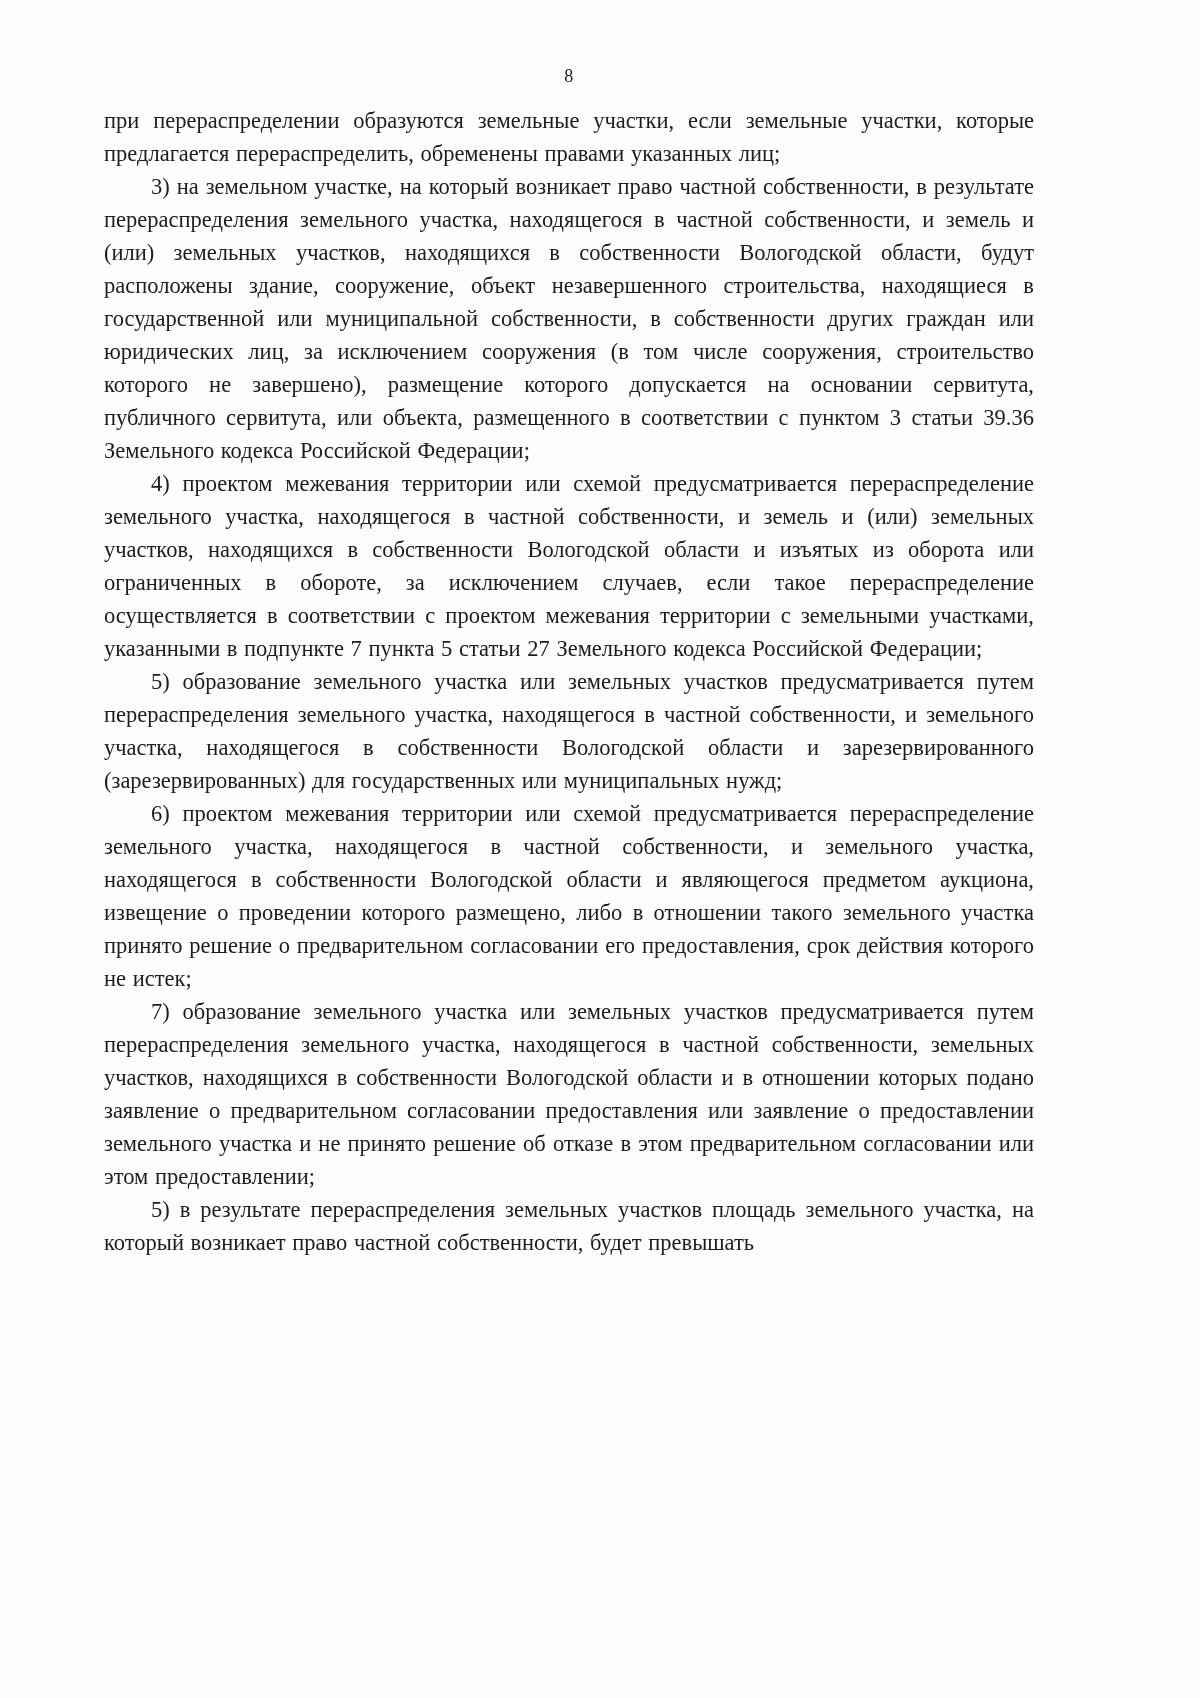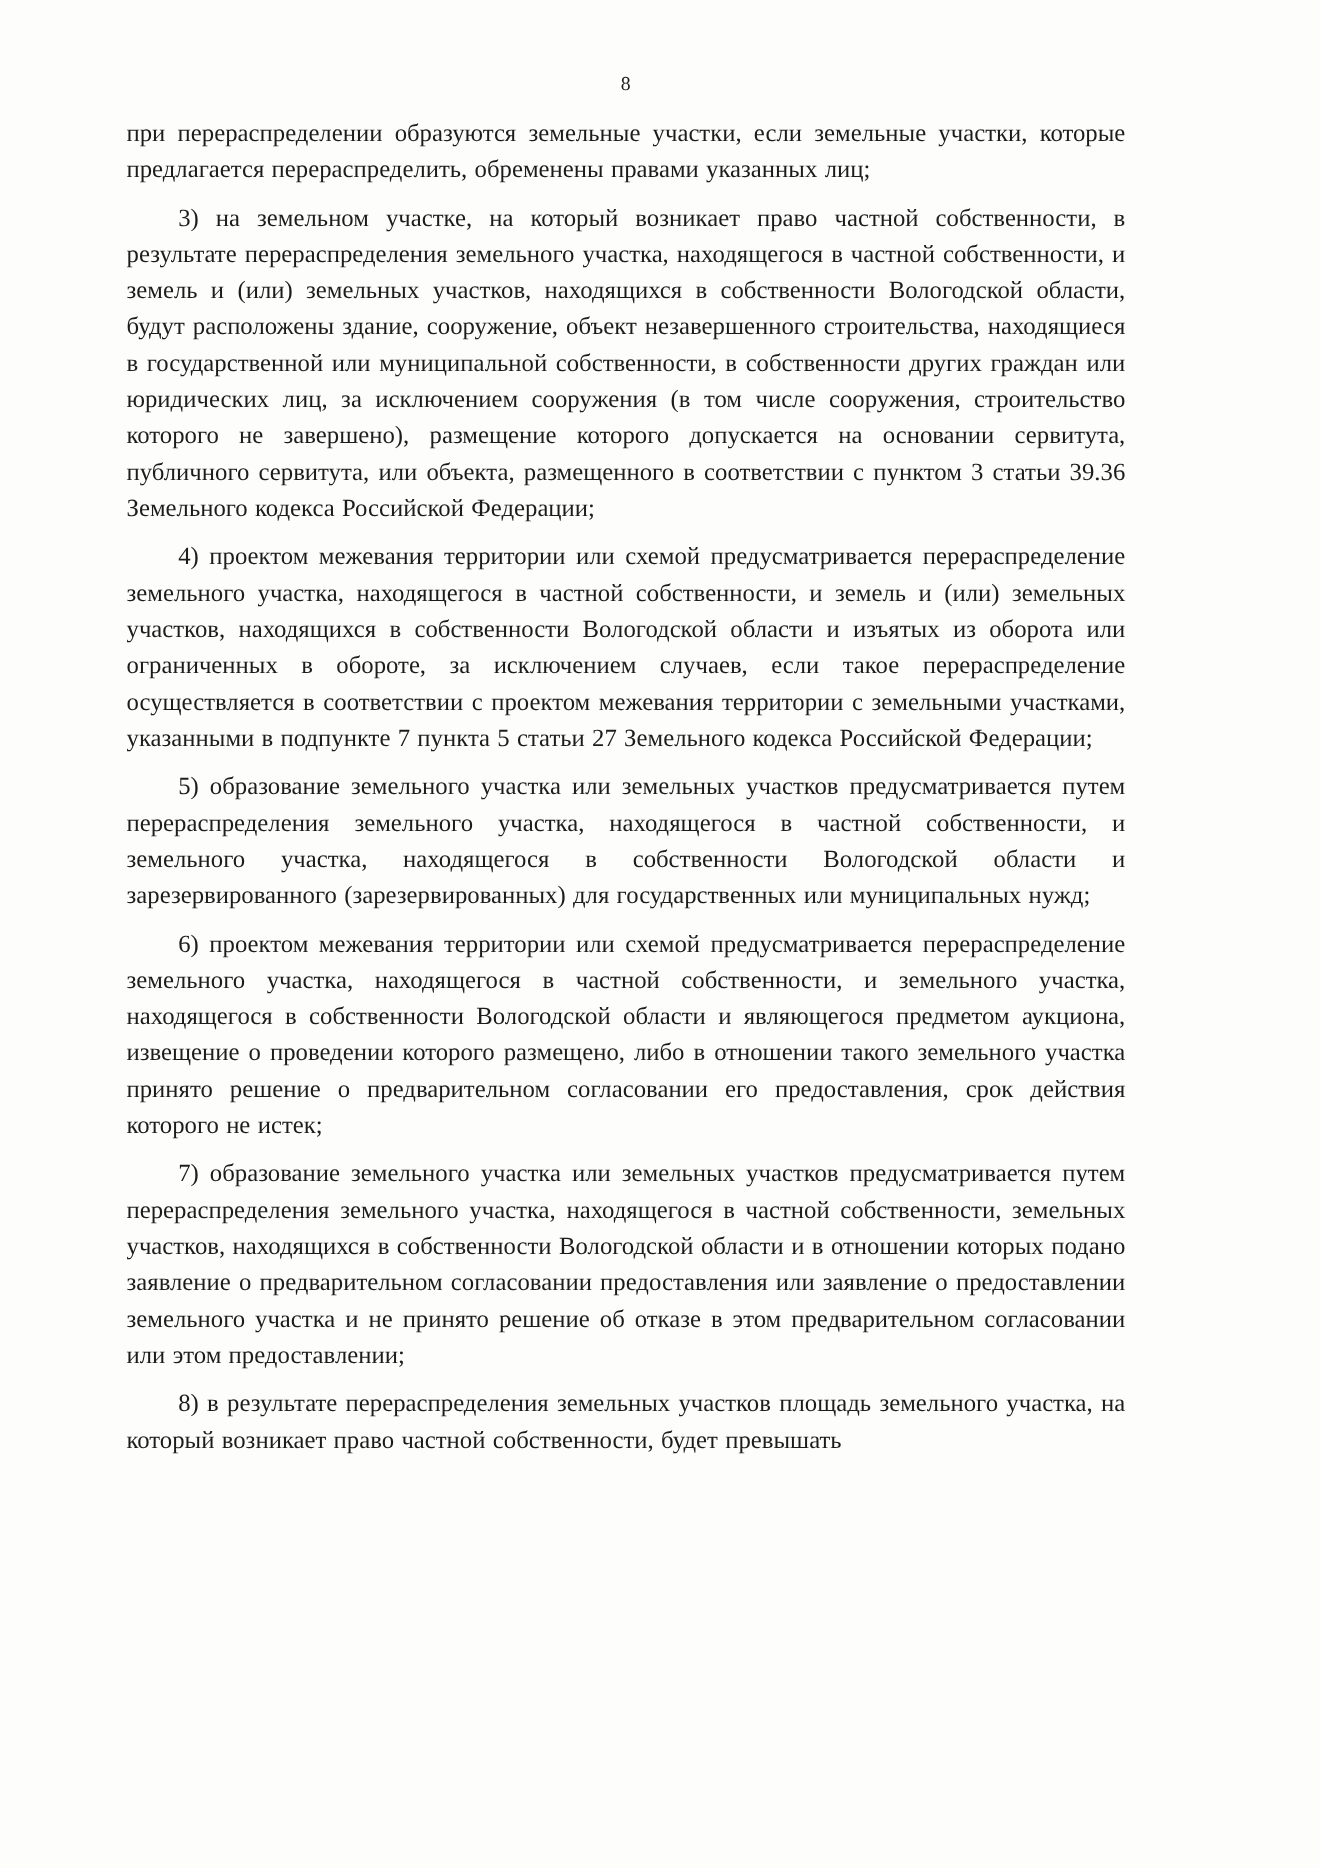--- a/index.html
+++ b/index.html
@@ -23,21 +23,21 @@
     box-sizing: border-box;
   }
   .page-number {
     text-align: center;
     font-size: 18px;
     line-height: 20px;
     margin-bottom: 18px;
     letter-spacing: 0.5px;
   }
   .doc-body p {
-    margin: 11px;
+    margin: 0;
     text-align: justify;
     font-size: 22.5px;
     line-height: 33px;
     text-indent: 47px;
     word-spacing: 1px;
   }
   .doc-body p.no-indent {
     text-indent: 0;
   }
 </style>
@@ -47,16 +47,16 @@
 <div class="page">
   <div class="content">
     <div class="page-number">8</div>
     <div class="doc-body">
       <p class="no-indent">при перераспределении образуются земельные участки, если земельные участки, которые предлагается перераспределить, обременены правами указанных лиц;</p>
       <p>3) на земельном участке, на который возникает право частной собственности, в результате перераспределения земельного участка, находящегося в частной собственности, и земель и (или) земельных участков, находящихся в собственности Вологодской области, будут расположены здание, сооружение, объект незавершенного строительства, находящиеся в государственной или муниципальной собственности, в собственности других граждан или юридических лиц, за исключением сооружения (в том числе сооружения, строительство которого не завершено), размещение которого допускается на основании сервитута, публичного сервитута, или объекта, размещенного в соответствии с пунктом 3 статьи 39.36 Земельного кодекса Российской Федерации;</p>
       <p>4) проектом межевания территории или схемой предусматривается перераспределение земельного участка, находящегося в частной собственности, и земель и (или) земельных участков, находящихся в собственности Вологодской области и изъятых из оборота или ограниченных в обороте, за исключением случаев, если такое перераспределение осуществляется в соответствии с проектом межевания территории с земельными участками, указанными в подпункте 7 пункта 5 статьи 27 Земельного кодекса Российской Федерации;</p>
       <p>5) образование земельного участка или земельных участков предусматривается путем перераспределения земельного участка, находящегося в частной собственности, и земельного участка, находящегося в собственности Вологодской области и зарезервированного (зарезервированных) для государственных или муниципальных нужд;</p>
       <p>6) проектом межевания территории или схемой предусматривается перераспределение земельного участка, находящегося в частной собственности, и земельного участка, находящегося в собственности Вологодской области и являющегося предметом аукциона, извещение о проведении которого размещено, либо в отношении такого земельного участка принято решение о предварительном согласовании его предоставления, срок действия которого не истек;</p>
       <p>7) образование земельного участка или земельных участков предусматривается путем перераспределения земельного участка, находящегося в частной собственности, земельных участков, находящихся в собственности Вологодской области и в отношении которых подано заявление о предварительном согласовании предоставления или заявление о предоставлении земельного участка и не принято решение об отказе в этом предварительном согласовании или этом предоставлении;</p>
-      <p>8) в результате перераспределения земельных участков площадь земельного участка, на который возникает право частной собственности, будет превышать</p>
+      <p>5) в результате перераспределения земельных участков площадь земельного участка, на который возникает право частной собственности, будет превышать</p>
     </div>
   </div>
 </div>
 
 </body></html>

